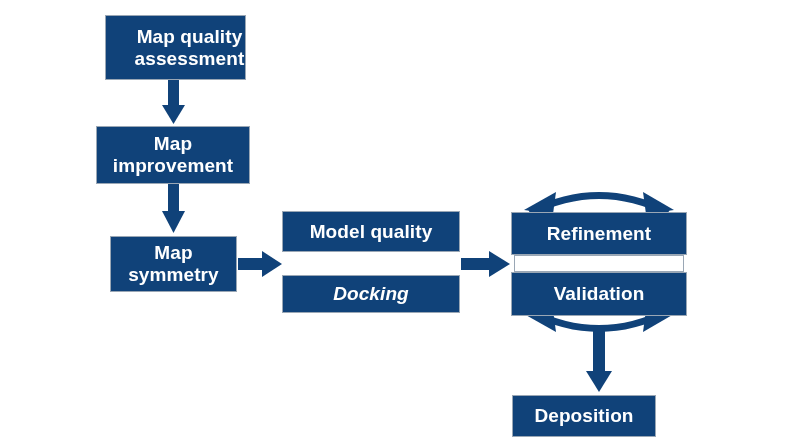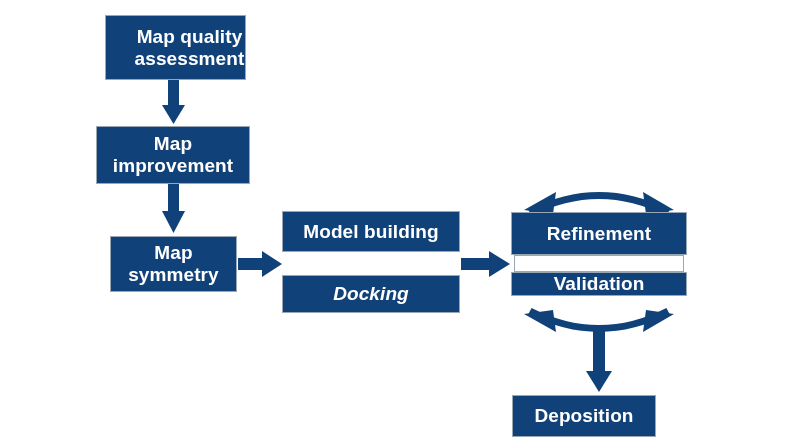--- a/index.html
+++ b/index.html
@@ -107,34 +107,34 @@
     <span class="node-label">Map
 improvement</span>
   </div>
 
   <div class="node" style="left:110px; top:236px; width:127px; height:56px;">
     <span class="node-label">Map
 symmetry</span>
   </div>
 
   <div class="node" style="left:282px; top:211px; width:178px; height:41px;">
-    <span class="node-label">Model building</span>
+    <span class="node-label">Model quality</span>
   </div>
 
   <div class="node" style="left:282px; top:275px; width:178px; height:38px;font-style:italic;">
     <span class="node-label">Docking</span>
   </div>
 
   <div class="node" style="left:511px; top:212px; width:176px; height:43px;">
     <span class="node-label">Refinement</span>
   </div>
 
   <div class="cycle-gap" style="left:514px; top:255px; width:170px; height:17px;"></div>
 
-  <div class="node" style="left:511px; top:272px; width:176px; height:24px;align-items:flex-end;">
+  <div class="node" style="left:511px; top:272px; width:176px; height:44px;">
     <span class="node-label">Validation</span>
   </div>
 
   <div class="node" style="left:512px; top:395px; width:144px; height:42px;">
     <span class="node-label">Deposition</span>
   </div>
 
 </div>
 
 </body></html>

